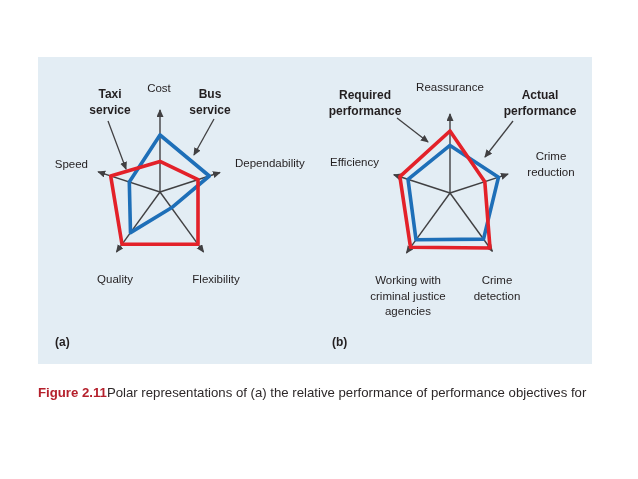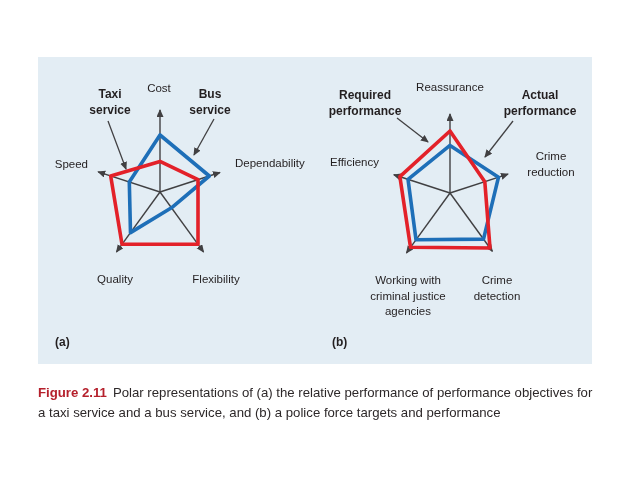--- a/index.html
+++ b/index.html
@@ -11,21 +11,21 @@
     position:absolute;left:38px;top:57px;width:554px;height:307px;
     background:#e3edf4;
   }
   .chart-host{position:absolute;left:0;top:0;width:554px;height:307px;}
   .chart-host svg{position:absolute;left:0;top:0;}
   .caption{
     position:absolute;left:38px;top:383px;width:580px;
     font-size:13.2px;line-height:20px;color:#2d2829;
   }
   .cap-line{white-space:nowrap;}
-  .cap-label{color:#b5202c;font-weight:bold;margin-right:6px;}
+  .cap-label{color:#b5202c;font-weight:bold;}
 </style>
 </head>
 <body>
 
 <div class="slide">
   <div class="panel">
     <div class="chart-host">
         <svg width="554" height="307" viewBox="0 0 554 307">
           <defs>
             <marker id="arr-a" markerWidth="9" markerHeight="8" refX="7" refY="3.5" orient="auto" markerUnits="userSpaceOnUse">
@@ -81,15 +81,14 @@
           <text x="327" y="38" text-anchor="middle" dominant-baseline="central" fill="#231f20" font-size="12px" font-weight="bold">Required</text>
           <text x="327" y="53.5" text-anchor="middle" dominant-baseline="central" fill="#231f20" font-size="12px" font-weight="bold">performance</text>
           <text x="502" y="38" text-anchor="middle" dominant-baseline="central" fill="#231f20" font-size="12px" font-weight="bold">Actual</text>
           <text x="502" y="53.5" text-anchor="middle" dominant-baseline="central" fill="#231f20" font-size="12px" font-weight="bold">performance</text>
           <text x="294" y="285" text-anchor="start" dominant-baseline="central" fill="#231f20" font-size="12px" font-weight="bold">(b)</text>
         </svg>
       </div>
   </div>
   <div class="caption">
     <div class="cap-line"><span class="cap-label">Figure 2.11</span><span>Polar representations of (a) the relative performance of performance objectives for</span></div>
-    <div class="cap-line"><span>a taxi service and a bus service, and (b) a police force targets and performance</span></div>
   </div>
 </div>
 
 </body></html>

